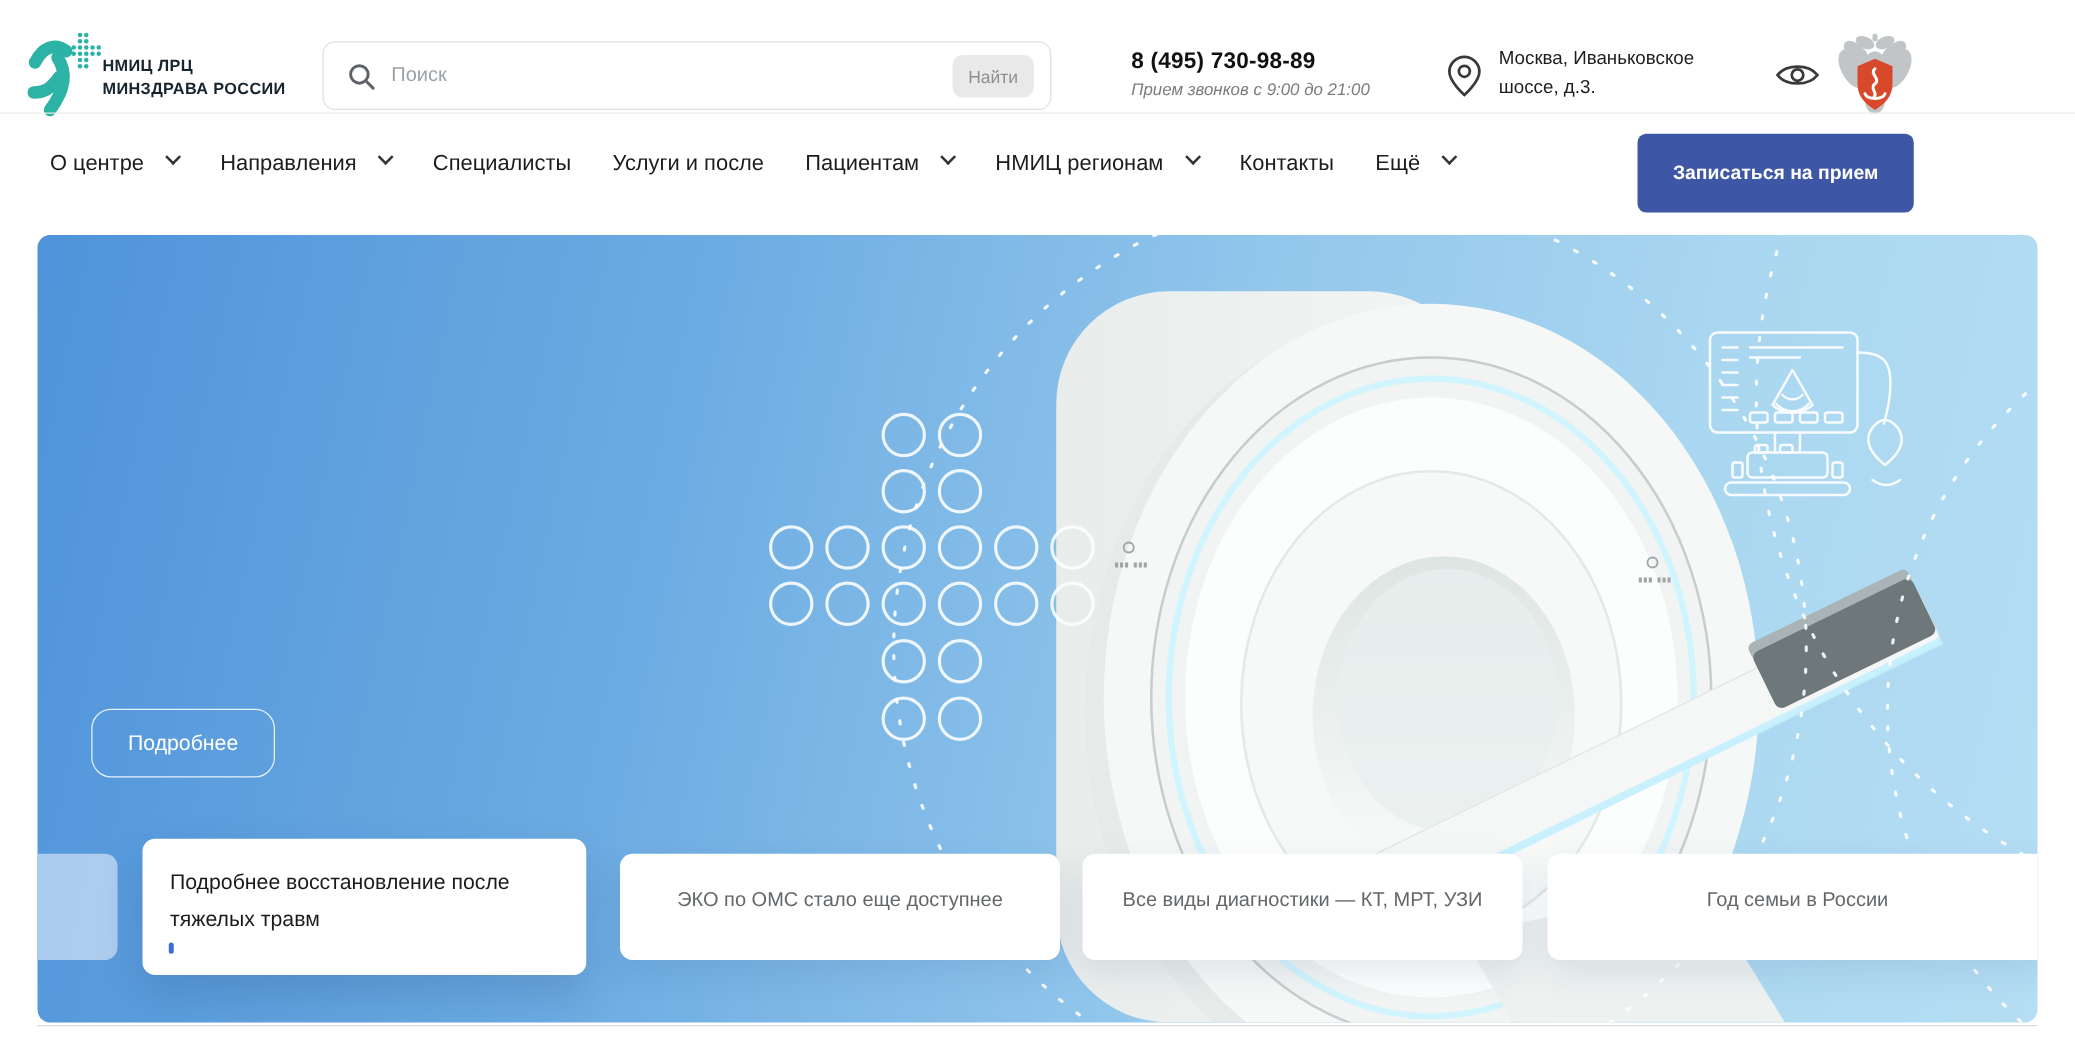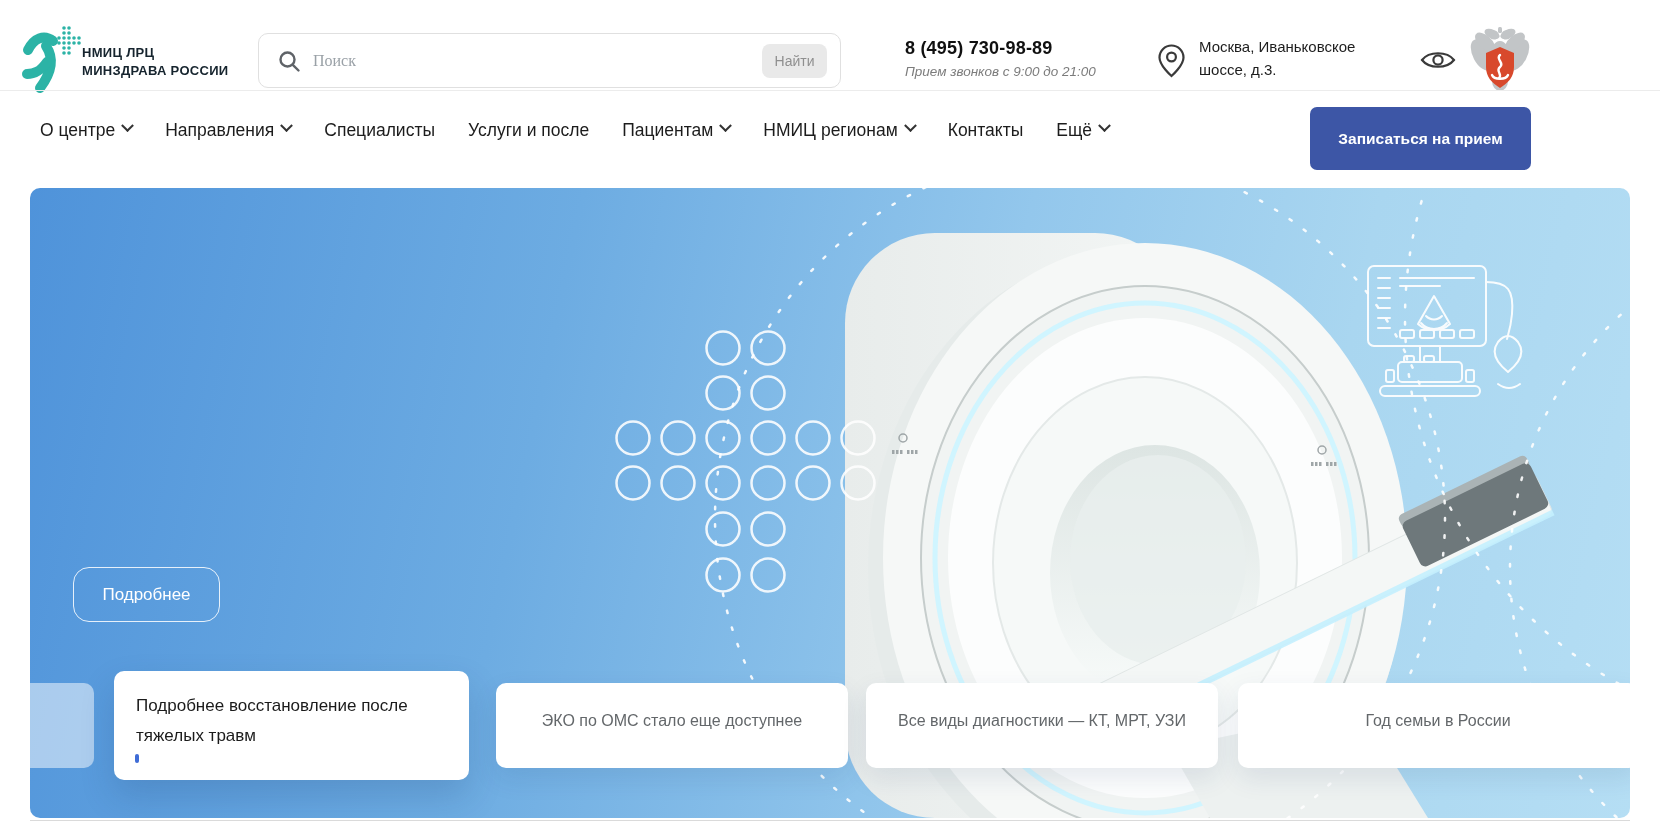--- a/index.html
+++ b/index.html
@@ -13,41 +13,41 @@
 
   .logo { position:absolute; left:20px; top:6px; width:230px; height:78px; cursor:pointer; }
   .logo-figure { position:absolute; left:0; top:2px; }
   .logo-text { position:absolute; left:62px; top:22px; font-size:13px; font-weight:bold;
     color:#16242e; line-height:1.4; letter-spacing:.3px; }
 
   .search-box { position:absolute; left:258px; top:17px; width:583px; height:55px;
     border:1px solid #e0e0e0; border-radius:10px; background:#fff; display:flex; align-items:center; }
   .search-icon { margin-left:18px; display:flex; }
   .search-input { flex:1; border:none; outline:none; font-size:16px; color:#333;
-    padding:0 12px; font-family:Liberation Serif, serif; background:transparent; }
+    padding:0 12px; font-family:Liberation Sans, sans-serif; background:transparent; }
   .search-input::placeholder { color:#9aa1a7; }
   .search-btn { margin-right:13px; width:65px; height:34px; background:#e9e9e9; border:none;
     border-radius:8px; font-size:14px; color:#8f8f8f; cursor:pointer;
     font-family:"Liberation Sans", sans-serif; }
 
   .phone-block { position:absolute; left:905px; top:22px; }
   .phone-number { font-size:18px; font-weight:bold; color:#101010; letter-spacing:.2px; cursor:pointer; }
   .phone-hours { margin-top:5px; font-size:13.5px; color:#7c7c7c;font-style:italic; }
 
   .address-block { position:absolute; left:1158px; top:20px; display:flex; }
   .pin-icon { margin-top:8px; }
   .address-text { margin-left:14px; width:190px; font-size:15px; color:#1d1d1d; line-height:1.5; }
 
   .eye-btn { position:absolute; left:1419px; top:30px; width:38px; height:28px; background:none;
     border:none; cursor:pointer; display:flex; align-items:center; justify-content:center; }
   .emblem { position:absolute; left:1470px; top:9px; width:60px; height:70px; }
 
   
   .nav { position:absolute; left:40px; top:90px; height:80px; display:flex; align-items:center; gap:33px; }
-  .nav-item { display:flex; align-items:center; gap:8px; font-size:17.5px; color:#1c1c1c; cursor:pointer; white-space:nowrap; }
+  .nav-item { display:flex; align-items:center; gap:19px; font-size:17.5px; color:#1c1c1c; cursor:pointer; white-space:nowrap; }
   .chev { width:9px; height:9px; border-right:2px solid #333; border-bottom:2px solid #333;
     transform:rotate(45deg) translate(-2px,-2px); margin-top:-4px; }
   .cta-btn { position:absolute; left:1310px; top:107px; width:221px; height:63px; background:#3d56a6;
     color:#fff; border:none; border-radius:7px; font-size:15.5px; font-weight:bold; cursor:pointer;
     font-family:"Liberation Sans", sans-serif; }
 
   
   .banner { position:absolute; left:30px; top:188px; width:1600px; height:630px; border-radius:10px;
     overflow:hidden; background:linear-gradient(102deg,#4f93da 0%,#6dacE2 32%,#93c7ec 58%,#a9d6f0 78%,#b5def4 100%); }
   .banner-art { position:absolute; left:0; top:0; }

